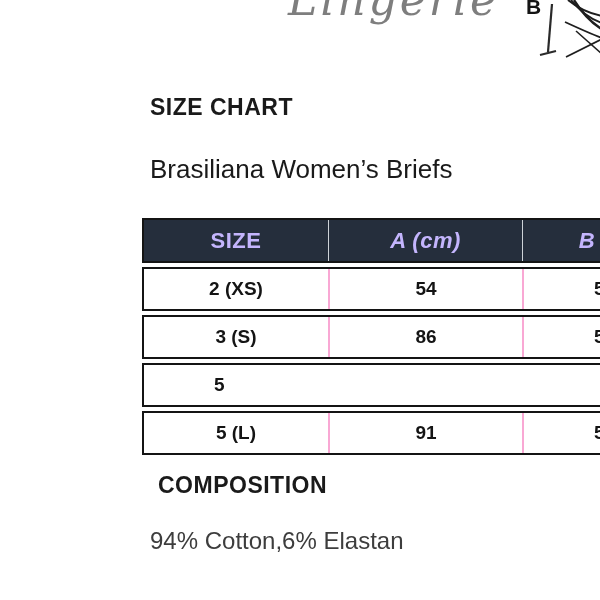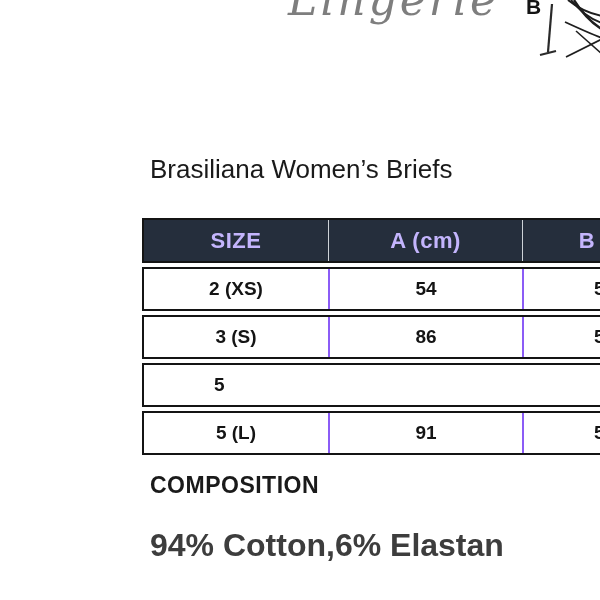--- a/index.html
+++ b/index.html
@@ -70,59 +70,59 @@
   }
   .t-header .cell {
     display: flex;
     align-items: center;
     justify-content: center;
     color: #c4b5fd;
     font-size: 22px;
     font-weight: 700;
     letter-spacing: 0.5px;
   }
-  .t-header .cell + .cell { border-left: 1px solid #cdd2d8; }
+  .t-header .cell + .cell { border-left: 1px solid #cdd2d8; font-style: italic; }
   .t-row {
     box-sizing: border-box;
     display: flex;
     height: 44px;
     margin-top: 4px;
     border: 2px solid #141414;
     background: #ffffff;
   }
   .t-row .cell {
     display: flex;
     align-items: center;
     justify-content: center;
     font-size: 19px;
     font-weight: 700;
     color: #141414;
   }
-  .t-row .cell + .cell { border-left: 2px solid #8b5cf6; }
+  .t-row .cell + .cell { border-left: 2px solid #f9a8d4; }
 
   .col-size { width: 184px; flex: none; box-sizing: border-box; }
   .col-a    { width: 194px; flex: none; box-sizing: border-box; }
   .col-b    { flex: 1; box-sizing: border-box; }
   .t-row .col-b { justify-content: flex-start; padding-left: 70px; }
 
   .heading-composition {
     position: absolute;
-    left: 150px;
+    left: 158px;
     top: 472px;
     font-size: 23px;
     font-weight: 700;
     color: #1a1a1a;
     letter-spacing: 0.5px;
   }
   .composition-text {
     position: absolute;
     left: 150px;
     top: 527px;
-    font-size: 32px;
-    font-weight: 700;
+    font-size: 24px;
+    font-weight: 400;
     color: #3d3d3d;
   }
 </style>
 </head>
 <body>
 
 <div class="page">
 
   <div class="script-logo">Lingerie</div>
 
@@ -133,20 +133,21 @@
     <path d="M30,55 L46,51" stroke="#2a2a2a" stroke-width="2.2" fill="none"></path>
 
     <path d="M58,0 C69,9 82,14 92,16" stroke="#1e1e1e" stroke-width="2" fill="none"></path>
     <path d="M61,0 C73,15 86,21 92,23" stroke="#1e1e1e" stroke-width="2" fill="none"></path>
     <path d="M64,0 C77,21 90,28 93,30" stroke="#1e1e1e" stroke-width="2.4" fill="none"></path>
     <path d="M55,22 C68,28 81,34 92,38" stroke="#1e1e1e" stroke-width="1.8" fill="none"></path>
     <path d="M56,57 L92,39" stroke="#1e1e1e" stroke-width="1.8" fill="none"></path>
     <path d="M66,31 C75,39 84,47 92,54" stroke="#1e1e1e" stroke-width="1.6" fill="none"></path>
   </svg>
 
+  <div class="heading-size-chart">SIZE CHART</div>
 
   <div class="heading-product">Brasiliana Women’s Briefs</div>
 
   <div class="size-table">
     <div class="t-header" style="background:#252e3c;">
       <div class="cell col-size">SIZE</div>
       <div class="cell col-a">A (cm)</div>
       <div class="cell col-b">B (cm)</div>
     </div>
 

